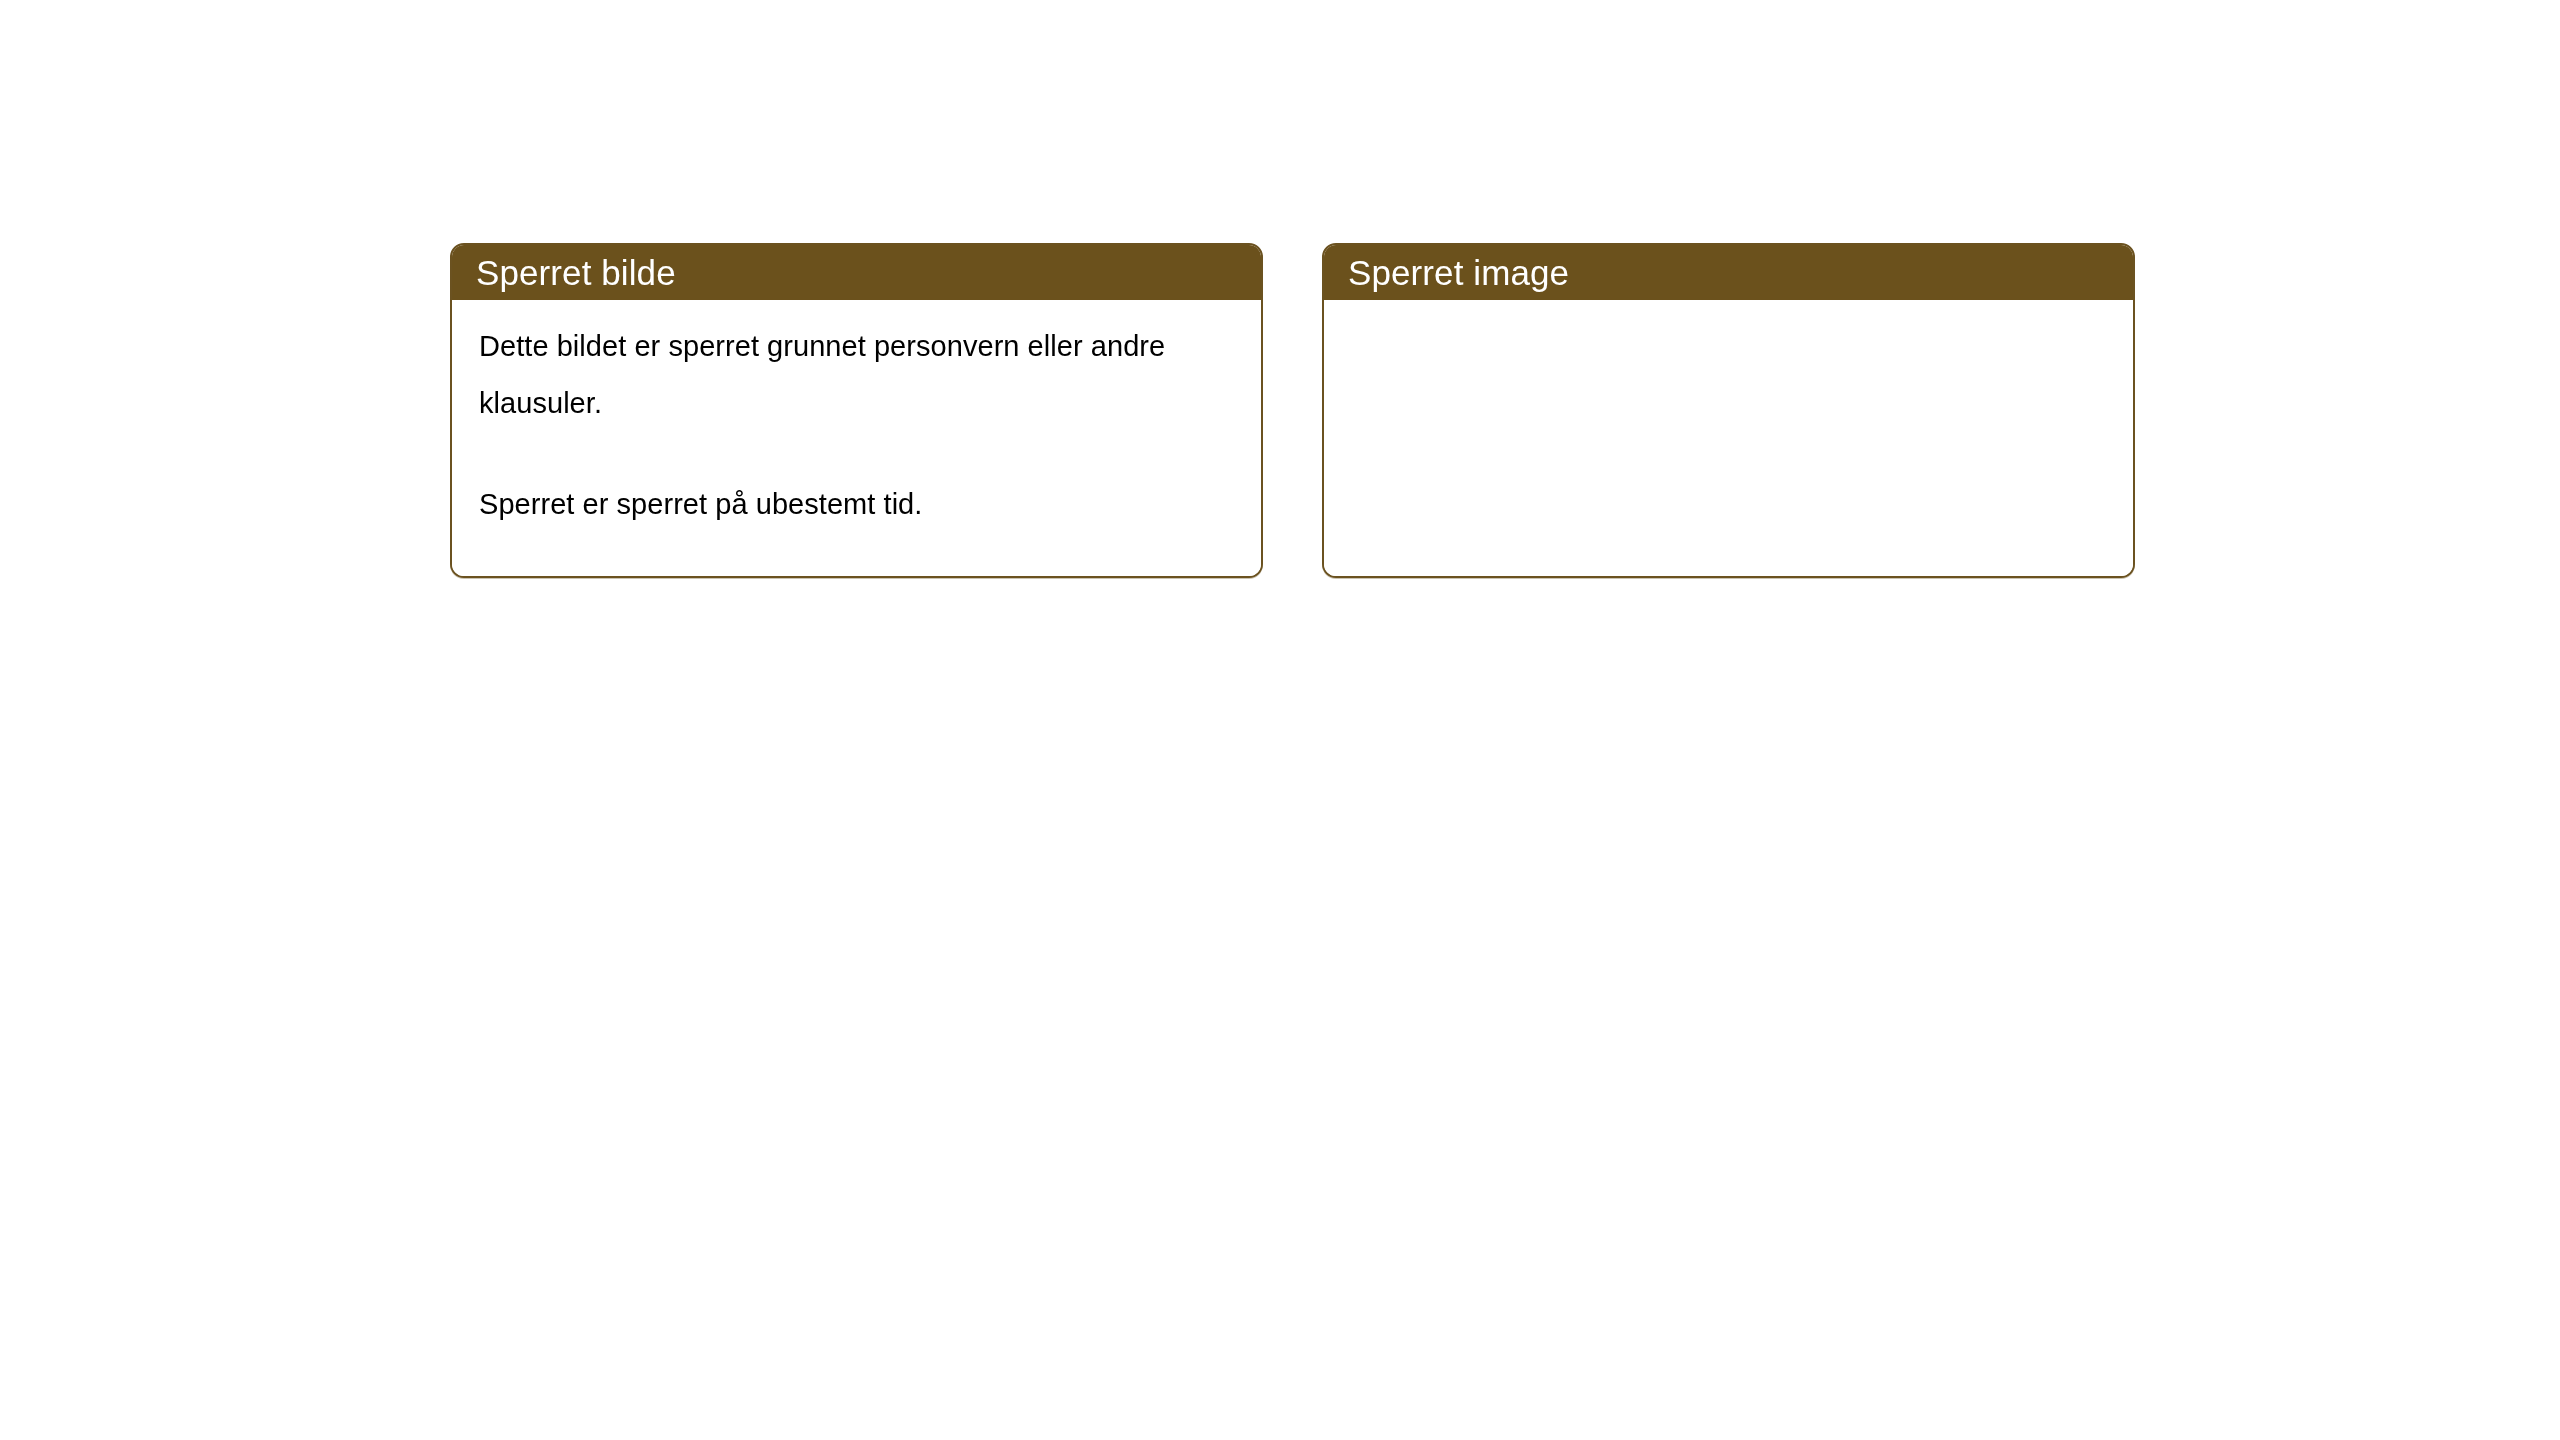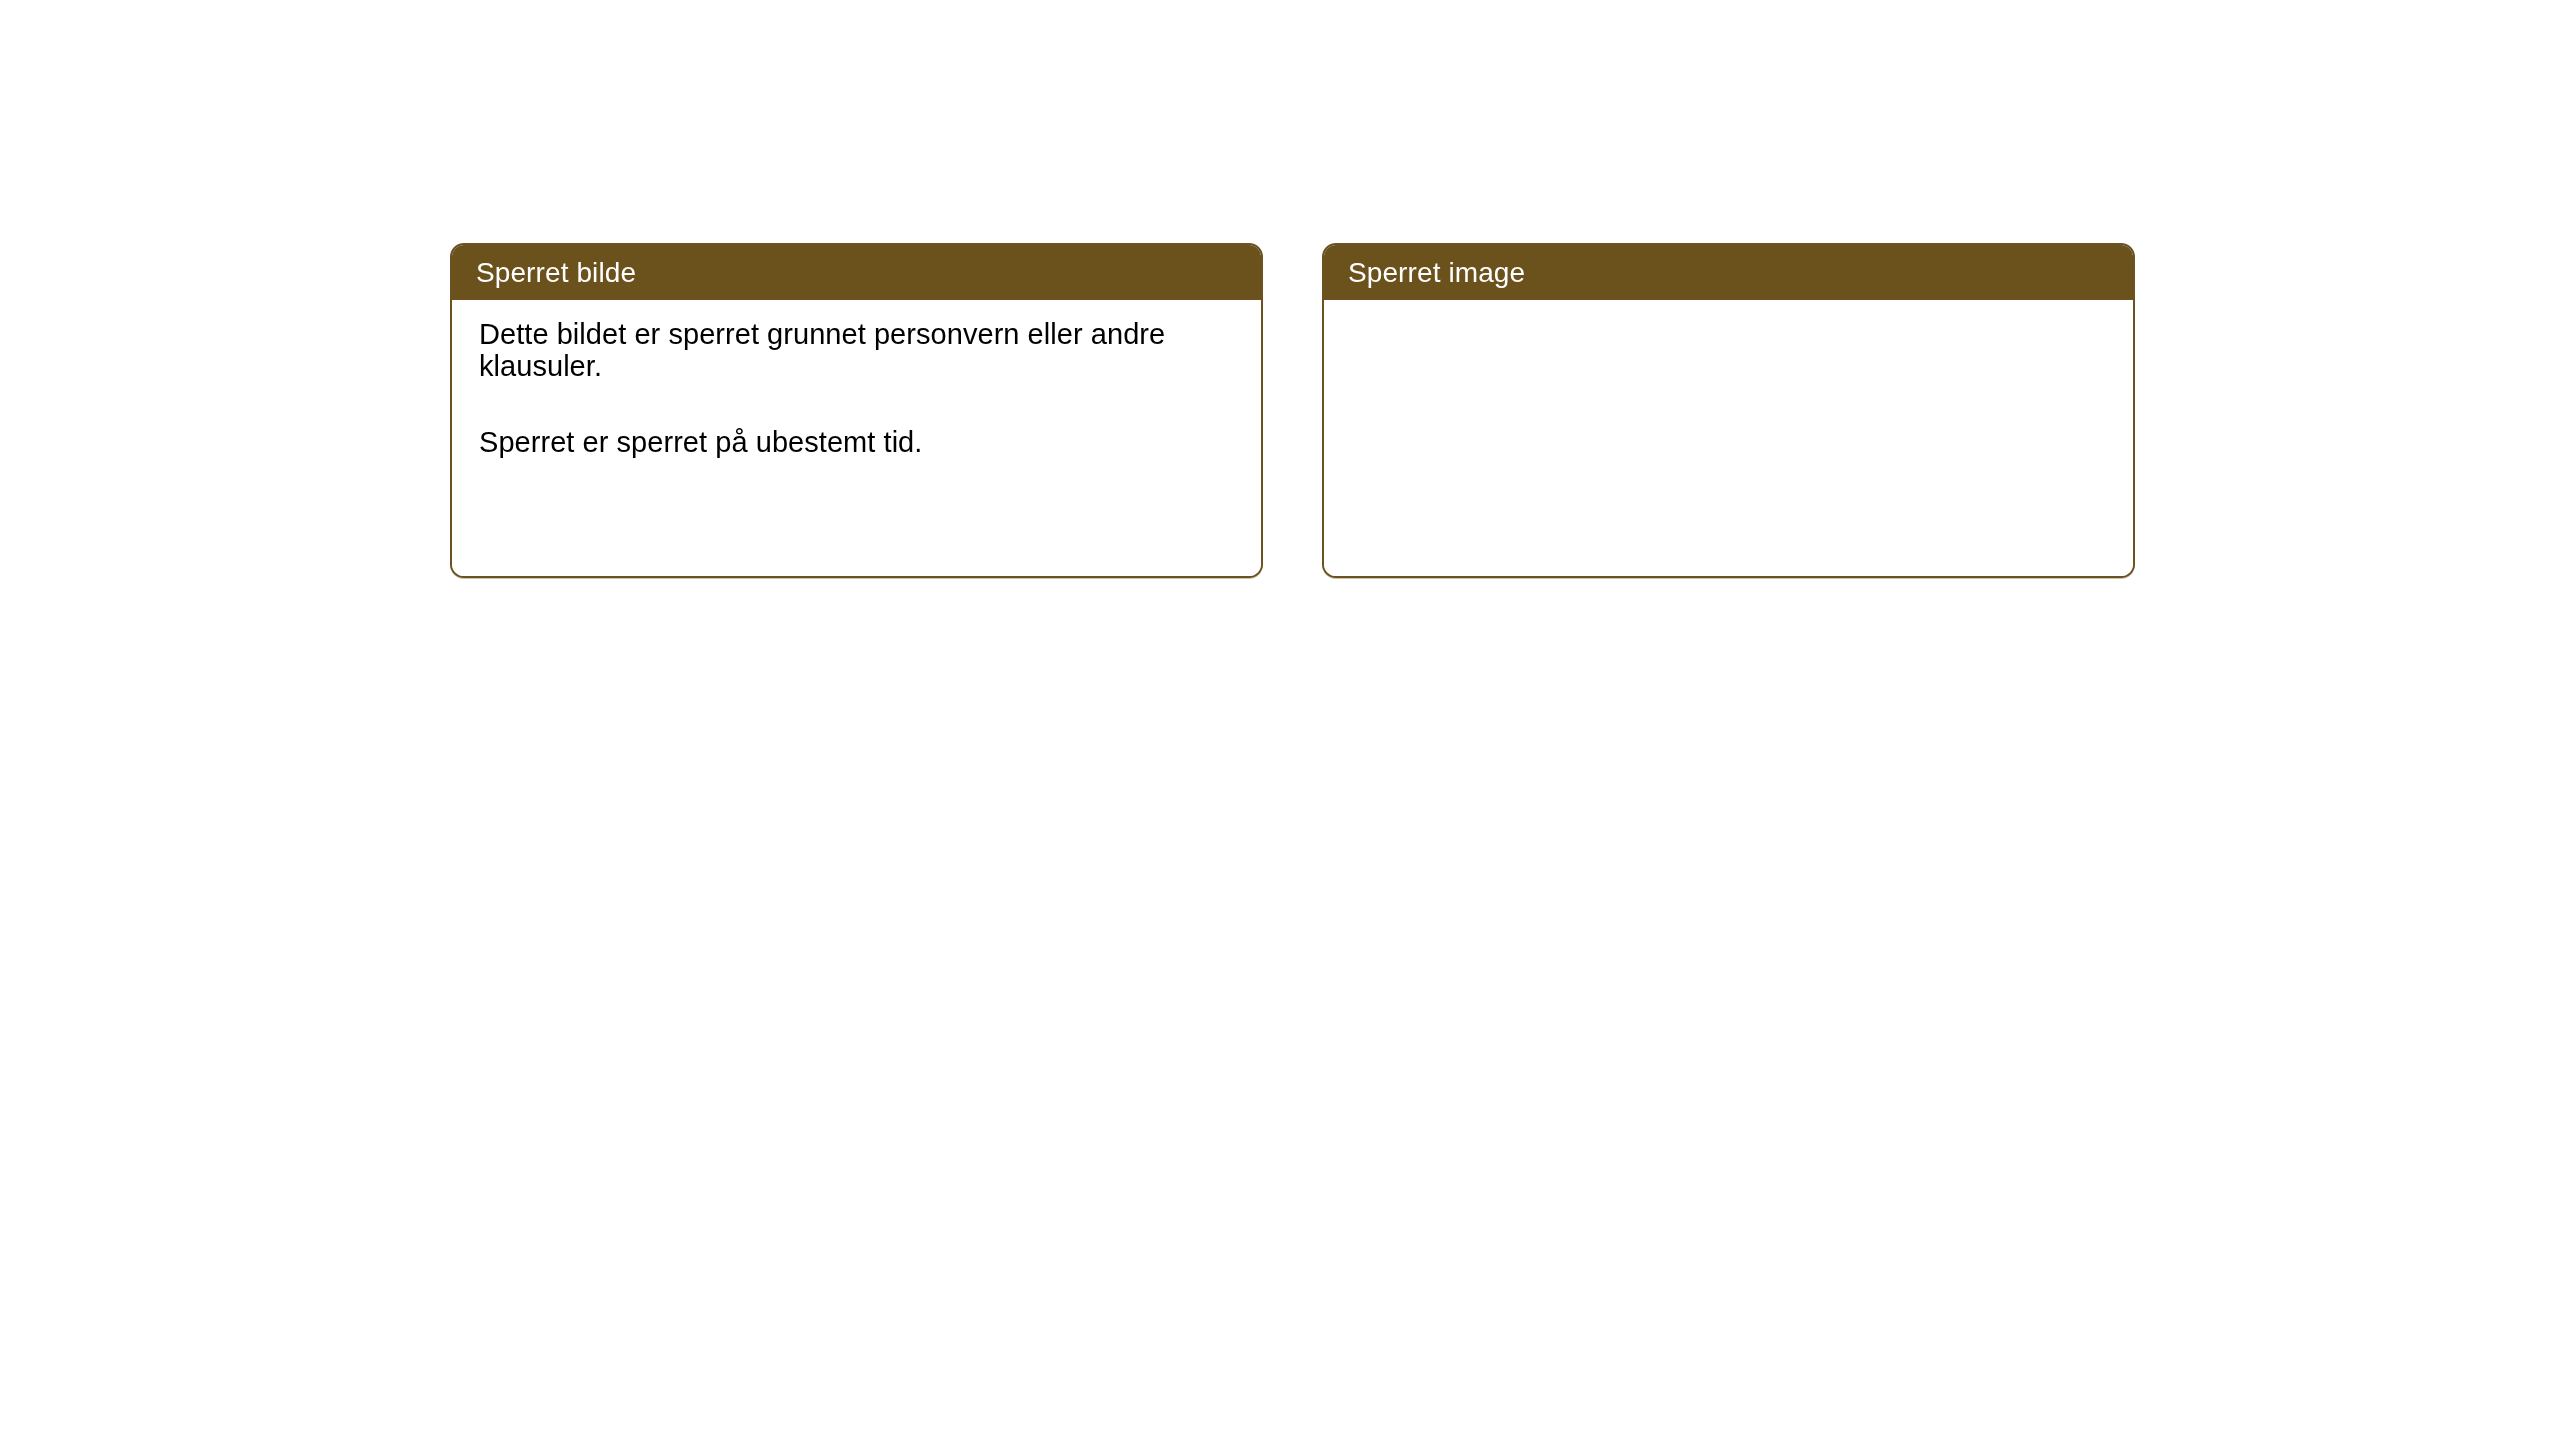--- a/index.html
+++ b/index.html
@@ -50,38 +50,38 @@
     height: 55px;
     background: #6b511c;
     display: flex;
     align-items: center;
     padding: 0 0 0 24px;
     box-sizing: border-box;
   }
 
   .card-title {
     color: #ffffff;
-    font-size: 28px;
+    font-size: 35px;
     line-height: 36px;
     font-weight: 400;
     letter-spacing: 0.1px;
     white-space: nowrap;
   }
 
   .card-body {
     flex: 1 1 auto;
     padding: 18px 26px 20px 27px;
     box-sizing: border-box;
     background: #ffffff;
   }
 
   .card-paragraph {
     color: #000000;
     font-size: 29px;
-    line-height: 32px;
+    line-height: 57px;
     font-weight: 400;
     margin: 0;
     letter-spacing: 0.05px;
   }
 
   .card-paragraph + .card-paragraph {
     margin-top: 44px;
   }
 </style>
 </head>

